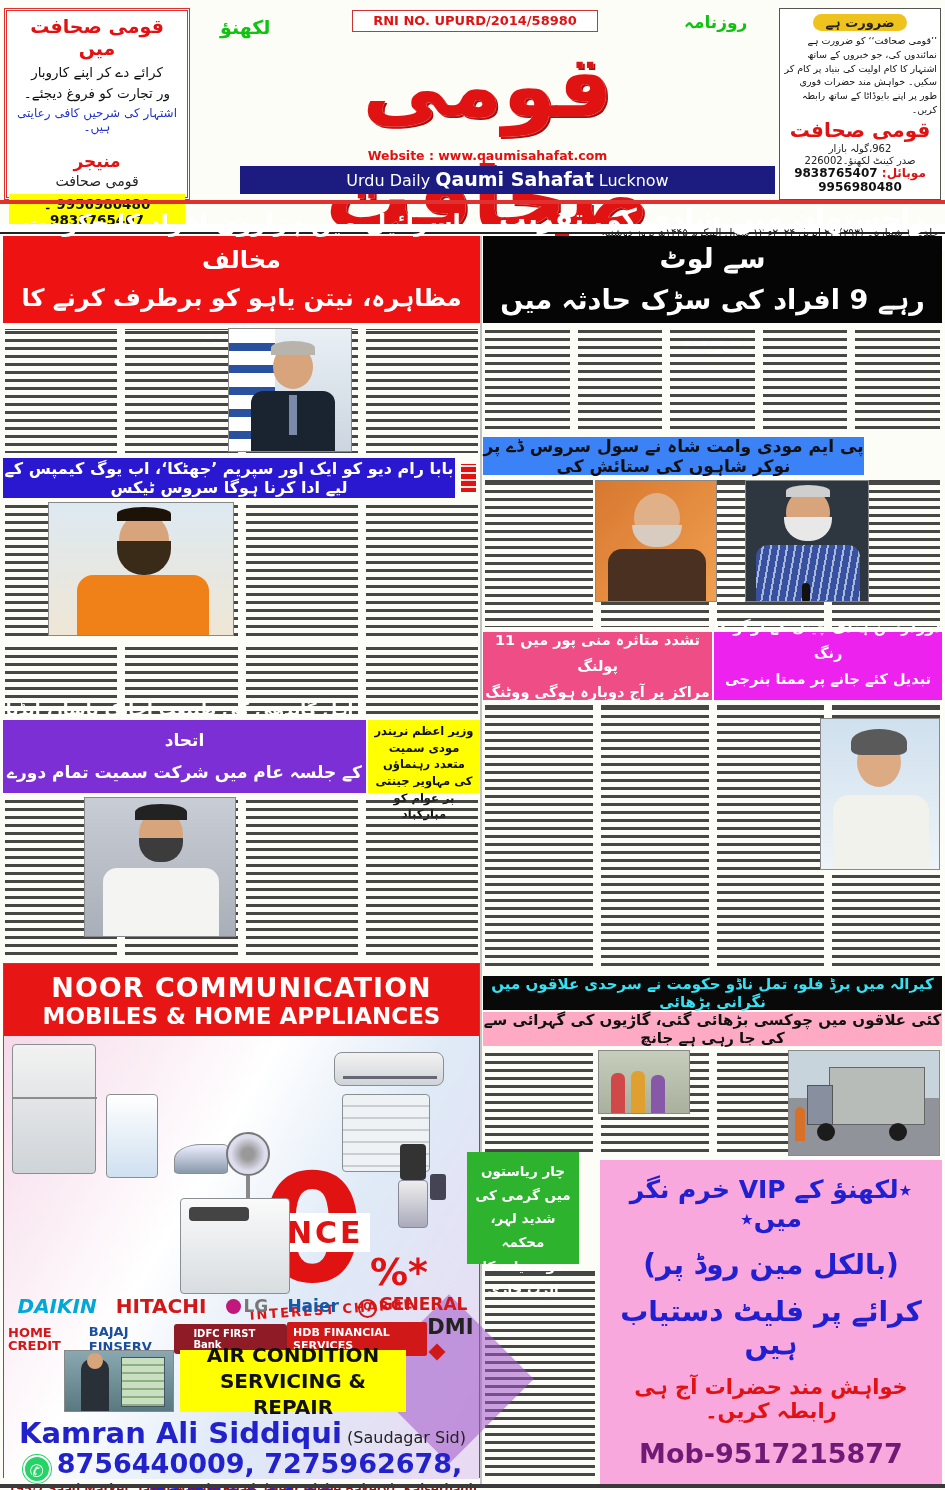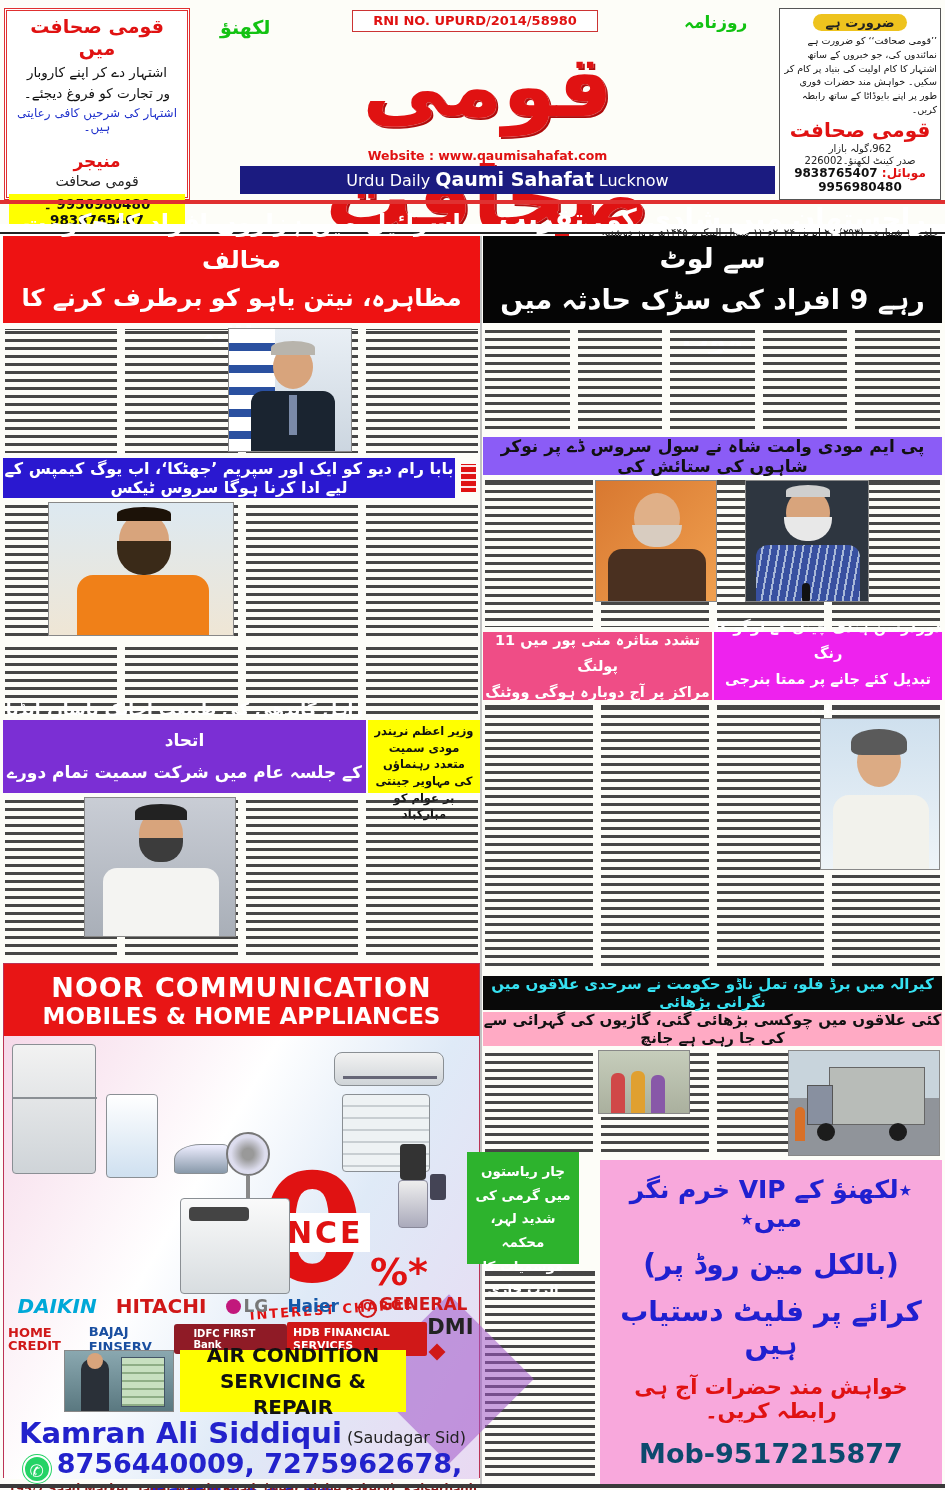--- a/index.html
+++ b/index.html
@@ -36,21 +36,21 @@
   .dl .du{flex:1;text-align:right;font-size:10.5px;font-weight:normal}
   .blackrule{left:0;top:232px;width:945px;height:2px;background:#222}
   .divider{left:480px;top:236px;width:2px;height:1248px;background:#c2c2c2}
   .botrule{left:0;top:1484px;width:945px;height:4px;background:#3a3a3a}
   
   .hl{display:flex;flex-direction:column;justify-content:center;text-align:center;font-weight:bold;color:#fff}
   .hl-israel{left:3px;top:236px;width:477px;height:87px;background:#ee1212;font-size:24px;line-height:1.55}
   .hl-raj{left:483px;top:236px;width:459px;height:87px;background:#050505;font-size:27px;line-height:1.5}
   .hl-ramdev{left:3px;top:458px;width:452px;height:40px;background:#2a18d0;font-size:16px}
   .minired{left:457px;top:458px;width:23px;height:40px;background:#e01212;padding:6px 4px;background-image:repeating-linear-gradient(to bottom,rgba(255,255,255,.9) 0 2px,rgba(224,18,18,0) 2px 7px);background-clip:content-box}
-  .hl-modishah{left:483px;top:437px;width:459px;height:38px;background:#8b5cf6;color:#111;font-size:17px}
+  .hl-modishah{left:483px;top:437px;width:381px;height:38px;background:#3b82f6;color:#111;font-size:17px}
   .hl-manipur{left:483px;top:632px;width:229px;height:68px;background:#ef4d86;font-size:14.5px;line-height:1.8}
   .hl-dd{left:714px;top:632px;width:228px;height:68px;background:#ee22ee;font-size:14.5px;line-height:1.8}
   .hl-rahul{left:3px;top:720px;width:363px;height:73px;background:#7b2fd4;font-size:17px;line-height:1.85}
   .box-mahavir{left:368px;top:720px;width:112px;height:73px;background:#ffff00;color:#111;font-weight:bold;font-size:11.5px;text-align:center;padding:3px 4px;line-height:1.45}
   .hl-birdflu{left:483px;top:976px;width:459px;height:34px;background:#090909;color:#36e2f2;font-size:15px}
   .hl-birdflu-sub{left:483px;top:1012px;width:459px;height:34px;background:#ffaac4;color:#111;font-size:15px}
   .box-heat{left:467px;top:1152px;width:112px;height:112px;background:#2db32d;color:#fff;font-weight:bold;font-size:13.5px;text-align:center;padding:8px 6px;line-height:1.75;z-index:4}
   
   .sec{display:flex;gap:8px;padding:3px 2px}
   .col{flex:1;background-image:repeating-linear-gradient(to bottom,rgba(38,38,38,.85) 0 3px,transparent 3px 8px);background-position:0 2px}
@@ -90,32 +90,32 @@
   .nameline .al{color:#222;font-weight:normal;font-size:16px}
   .phoneline{position:absolute;left:0;top:412px;width:477px;text-align:center;color:#2222cc;font-weight:bold;font-size:27px}
   .wa{display:inline-block;width:28px;height:28px;border-radius:50%;background:#25d366;color:#fff;font-size:17px;line-height:28px;text-align:center;border:2px solid #fff;box-shadow:0 0 0 1px #25d366;vertical-align:-4px;margin-right:6px}
   .addr{position:absolute;left:0;top:446px;width:477px;text-align:center;color:#8a1a1a;font-weight:bold;font-size:11.5px}
   
   .flat{left:600px;top:1160px;width:342px;height:324px;background:#f8a8dc;text-align:center;display:flex;flex-direction:column;justify-content:space-around;padding:8px 4px;z-index:4}
   .fl1{color:#2020d0;font-weight:bold;font-size:25px}
   .fl2{color:#2020d0;font-weight:bold;font-size:28px}
   .fl3{color:#2020d0;font-weight:bold;font-size:28px}
   .fl4{color:#e01212;font-weight:bold;font-size:21px}
-  .flmob{color:#0c4a6e;font-weight:bold;font-size:27px;direction:ltr}
+  .flmob{color:#701a75;font-weight:bold;font-size:27px;direction:ltr}
   
   .app{position:absolute;border:1px solid #8a8f94;background:linear-gradient(#f2f2f2,#cfd4d8);border-radius:4px;z-index:2}
 </style>
 </head>
 <body>
 
 <div class="page">
 
   <div class="abs lbox urdu">
     <div class="lb-title">قومی صحافت میں</div>
-    <div class="lb-line">اشتہار دے کر اپنے کاروبار</div>
+    <div class="lb-line">کرائے دے کر اپنے کاروبار</div>
     <div class="lb-line">ور تجارت کو فروغ دیجئے۔</div>
     <div class="lb-line3">اشتہار کی شرحیں کافی رعایتی ہیں۔</div>
     <div class="lb-mgr">منیجر</div>
     <div class="lb-brand">قومی صحافت</div>
     <div class="lb-phones">9956980480 ۔ 9838765407</div>
   </div>
 
   <div class="abs rni">RNI NO. UPURD/2014/58980</div>
   <div class="abs city">لکھنؤ</div>
   <div class="abs rozana">روزنامہ</div>

